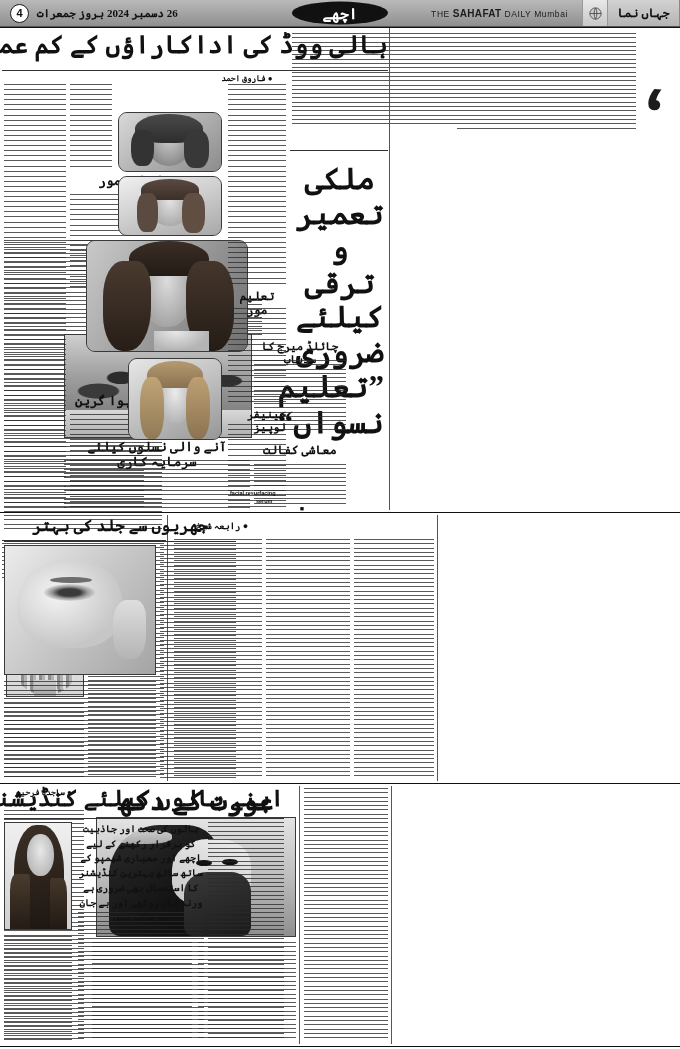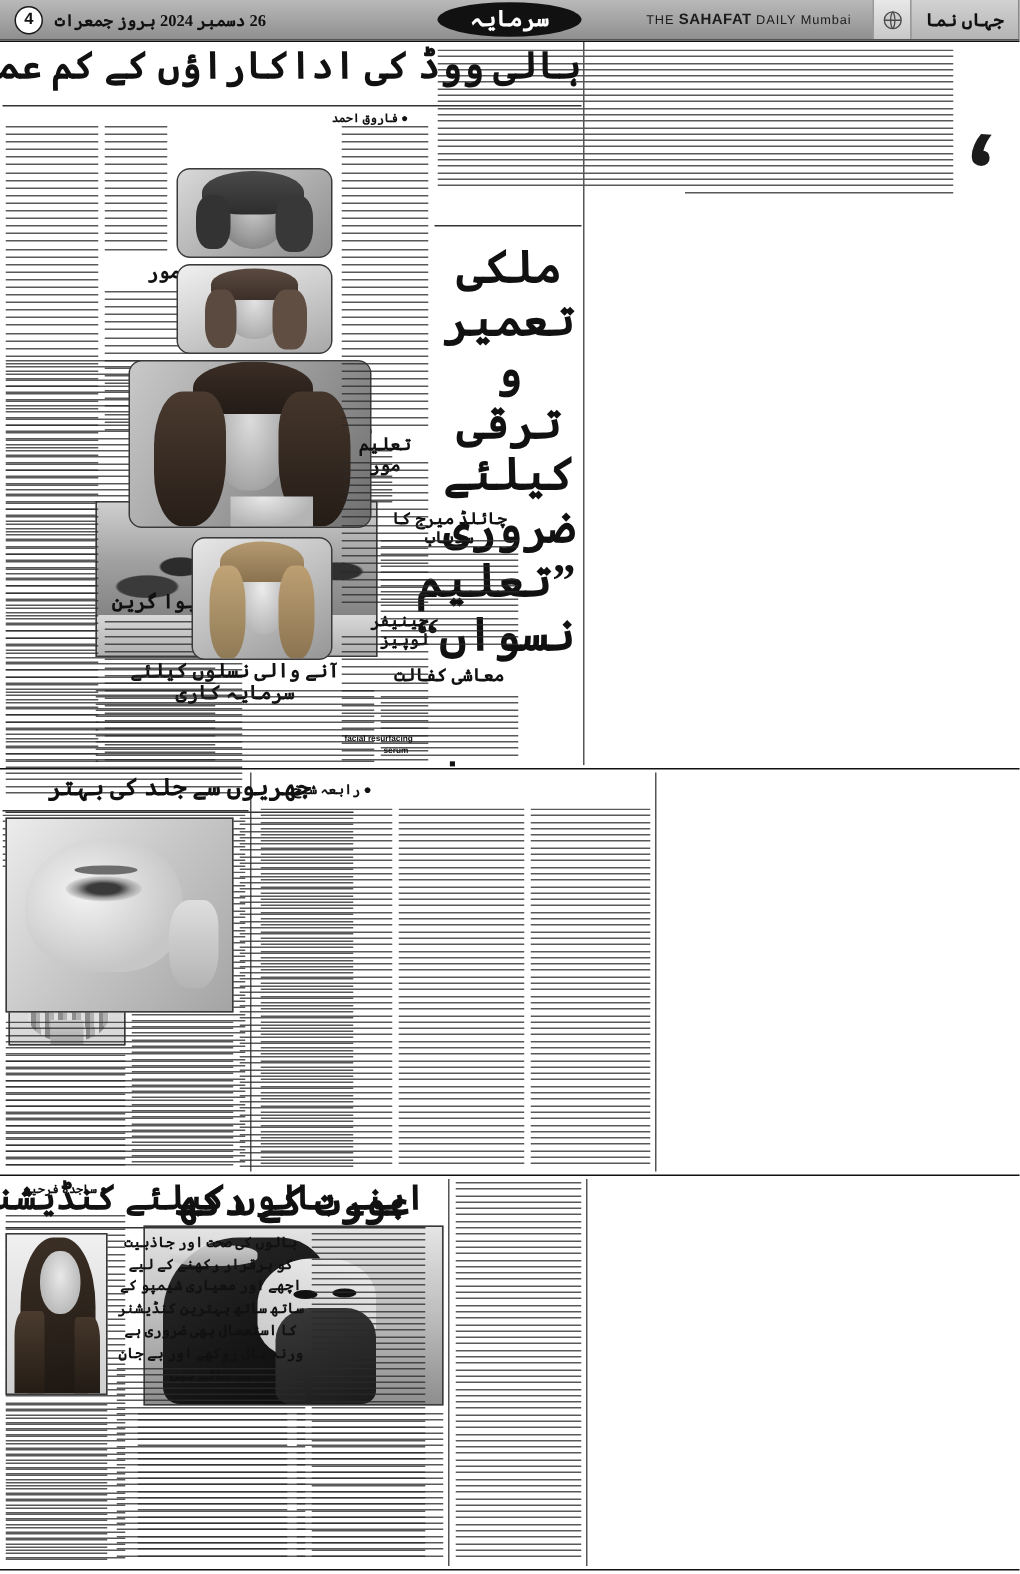--- a/index.html
+++ b/index.html
@@ -75,21 +75,21 @@
   <div class="mh-globe">
     <svg width="15" height="15" viewBox="0 0 24 24" fill="none" stroke="#4a4a4a" stroke-width="1.4">
       <circle cx="12" cy="12" r="9" fill="#cfcfcf"></circle>
       <path d="M3 12h18M12 3c3 3.5 3 14.5 0 18M12 3c-3 3.5-3 14.5 0 18"></path>
     </svg>
   </div>
   <div class="mh-brand">
     <span>THE </span><b>SAHAFAT</b><span> DAILY Mumbai</span>
   </div>
   <div class="mh-center">
-    <span class="urdu">سرمایہ</span>
+    <span class="urdu">اچھے</span>
   </div>
   <div class="mh-right">
     <span class="mh-date urdu">26 دسمبر 2024 بروز جمعرات</span>
     <span class="mh-pageno">4</span>
   </div>
 </div>
 <hr class="rule">
 
 <div id="sec1">
 

